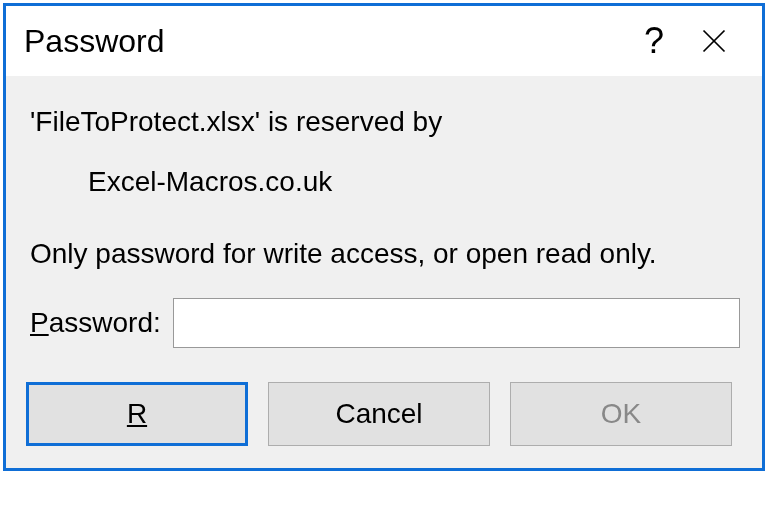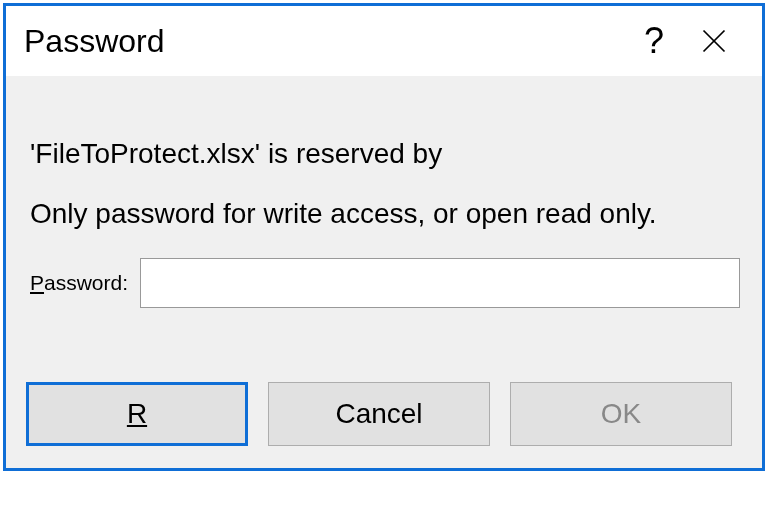--- a/index.html
+++ b/index.html
@@ -15,21 +15,20 @@
       overflow: hidden;
     }
     .dialog {
       width: 762px;
       height: 468px;
       margin: 3px;
       border: 3px solid #0f6ed6;
       background: #f0f0f0;
       display: flex;
       flex-direction: column;
-      gap: 32px;
     }
     .titlebar {
       height: 70px;
       background: #ffffff;
       display: flex;
       align-items: center;
       padding: 0 18px;
     }
     .titlebar-title {
       font-size: 32px;
@@ -75,21 +74,21 @@
     }
     .instruction {
       margin-bottom: 28px;
     }
     .password-row {
       display: flex;
       align-items: center;
       gap: 12px;
     }
     .password-label {
-      font-size: 21px;
+      font-size: 28px;
       white-space: nowrap;
     }
     .password-label .underline {
       text-decoration: underline;
     }
     .password-input {
       flex: 1;
       height: 50px;
       border: 1px solid #999;
       background: #ffffff;
@@ -143,20 +142,21 @@
         <line x1="3" y1="3" x2="21" y2="21"></line>
         <line x1="21" y1="3" x2="3" y2="21"></line>
       </svg>
     </div>
   </div>
 
   <div class="content">
     <div class="reserved-line">
       <span>'</span><span>FileToProtect.xlsx</span><span>' is reserved by</span>
     </div>
+    <div class="reserved-by">Excel-Macros.co.uk</div>
     <div class="instruction">Only password for write access, or open read only.</div>
     <div class="password-row">
       <div class="password-label">
         <span class="underline">P</span><span>assword:</span>
       </div>
       <input type="password" class="password-input" value="" style="">
     </div>
   </div>
 
   <div class="button-row">

